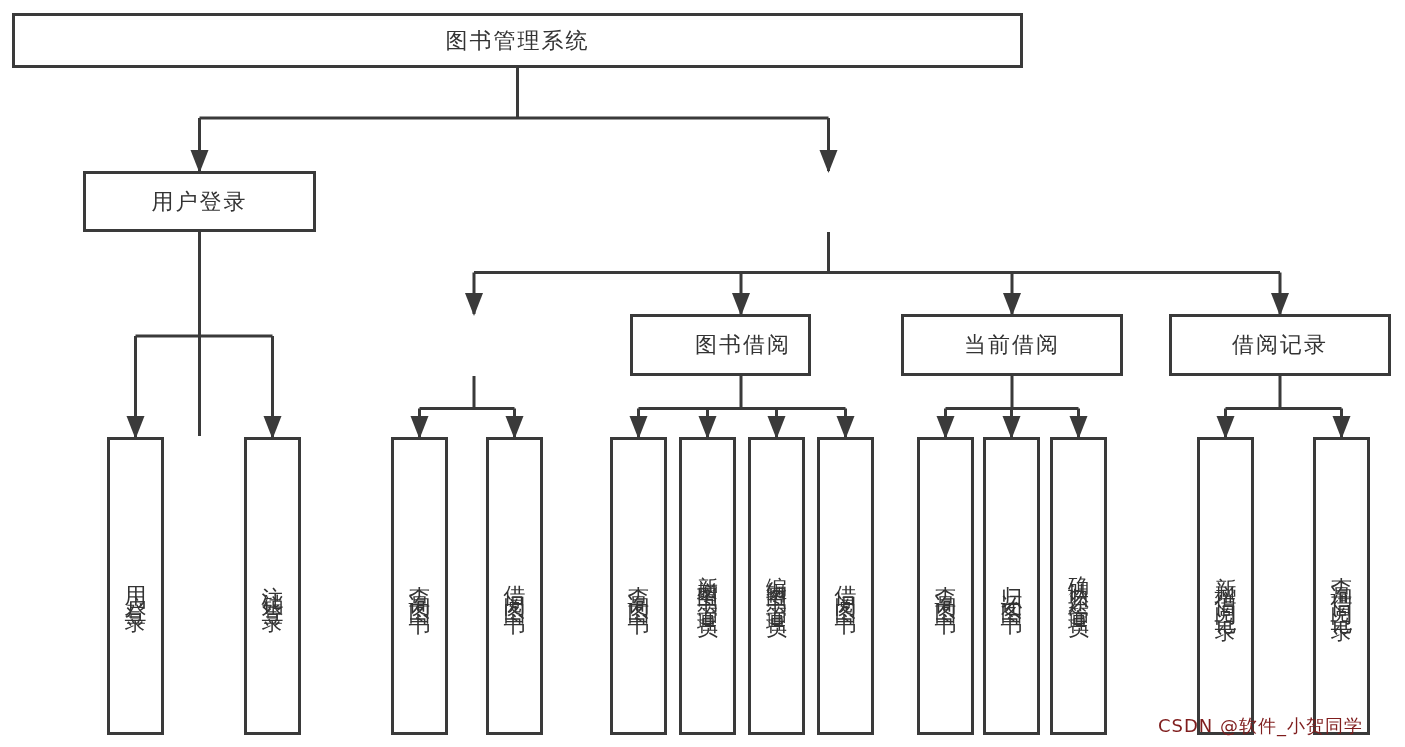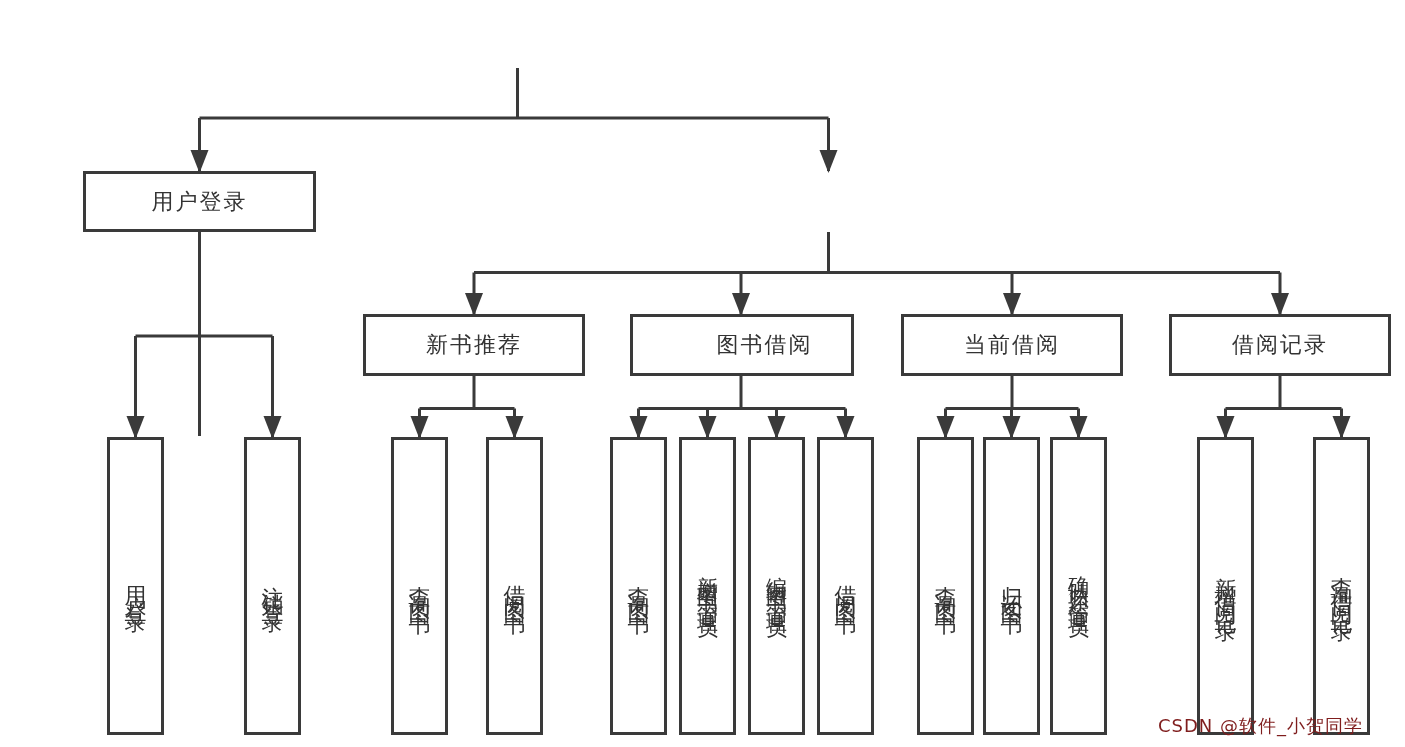--- a/index.html
+++ b/index.html
@@ -115,29 +115,29 @@
       <polygon points="1069.5,416 1087.5,416 1078.5,439"></polygon>
     </g>
 
     <g>
       <path d="M1280,376 V408.5 M1225.5,408.5 H1341.5 M1225.5,408.5 V437 M1341.5,408.5 V437"></path>
       <polygon points="1216.5,416 1234.5,416 1225.5,439"></polygon>
       <polygon points="1332.5,416 1350.5,416 1341.5,439"></polygon>
     </g>
   </svg>
 
+  <div class="node" style="left:12px; top:13px; width:1011px; height:55px;">
+    <span>图书管理系统</span>
+  </div>
 
   <div class="node" style="left:83px; top:171px; width:233px; height:61px;">
     <span>用户登录</span>
   </div>
 
-  <div class="node" style="left:363px; top:314px; width:222px; height:62px;">
-    <span>新书推荐</span>
-  </div>
-  <div class="node" style="left:630px; top:314px; width:224px; height:62px;padding-left:45px;">
+  <div class="node" style="left:630px; top:314px; width:181px; height:62px;padding-left:45px;">
     <span>图书借阅</span>
   </div>
   <div class="node" style="left:901px; top:314px; width:222px; height:62px;text-align:center;">
     <span>当前借阅</span>
   </div>
   <div class="node" style="left:1169px; top:314px; width:222px; height:62px;">
     <span>借阅记录</span>
   </div>
 
   <div class="leaf" style="left:107px;">

